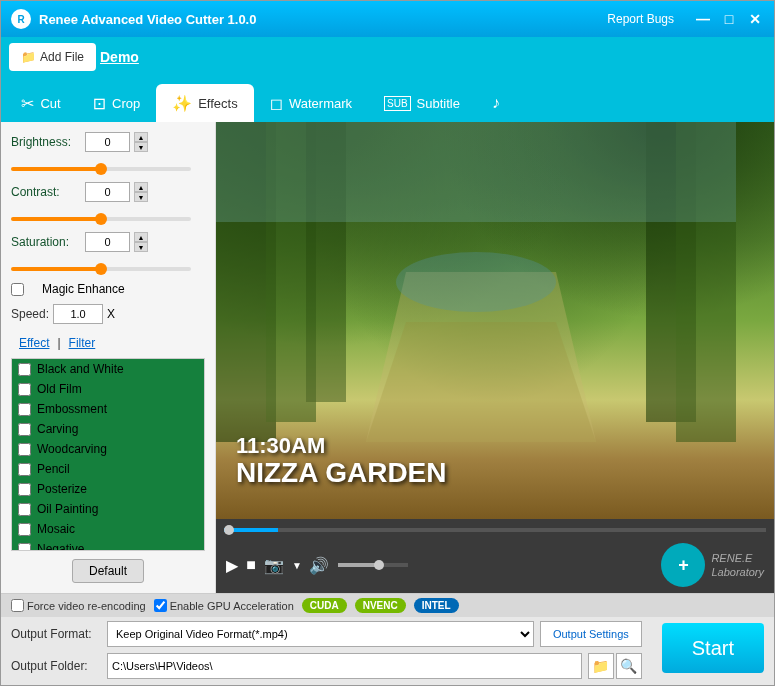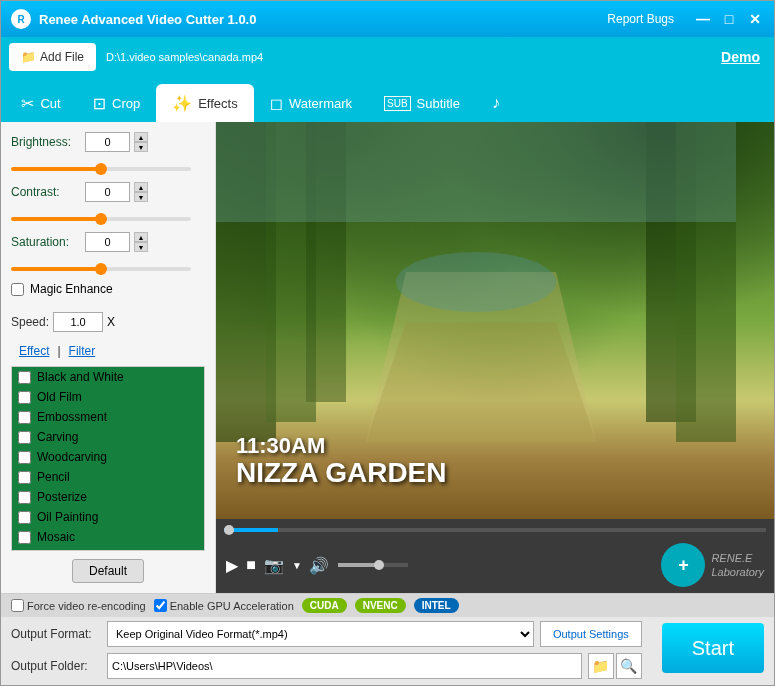--- a/index.html
+++ b/index.html
@@ -183,22 +183,22 @@
       border-radius: 2px;
     }
     .slider::-webkit-slider-thumb {
       -webkit-appearance: none;
       width: 12px; height: 12px;
       background: #ff8800;
       border-radius: 50%;
       cursor: pointer;
     }
     .magic-row {
-      display: flex; align-items: flex-end; gap: 6px;
-      margin-bottom: 16px;
+      display: flex; align-items: flex-end; gap: 18px;
+      margin-bottom: 8px;
     }
     .speed-row {
       display: flex; align-items: center; gap: 4px;
       margin-bottom: 10px;
     }
     .speed-label { font-size: 12px; color: #333; }
     .speed-input {
       width: 50px; height: 20px;
       border: 1px solid #aaa;
       text-align: center; font-size: 11px;
@@ -435,21 +435,20 @@
       <div class="title-bar-btn">□</div>
       <div class="title-bar-btn">✕</div>
     </div>
   </div>
 
   <div class="toolbar">
     <button class="add-file-btn">
       <span>📁</span>
       <span>Add File</span>
     </button>
-    <span class="file-path">D:\1.video samples\canada.mp4</span>
     <span class="demo-btn">Demo</span>
   </div>
 
   <div class="tab-bar">
     <div class="tab">
       <span class="tab-icon">✂</span>
       <span>Cut</span>
     </div>
     <div class="tab">
       <span class="tab-icon">⊡</span>

